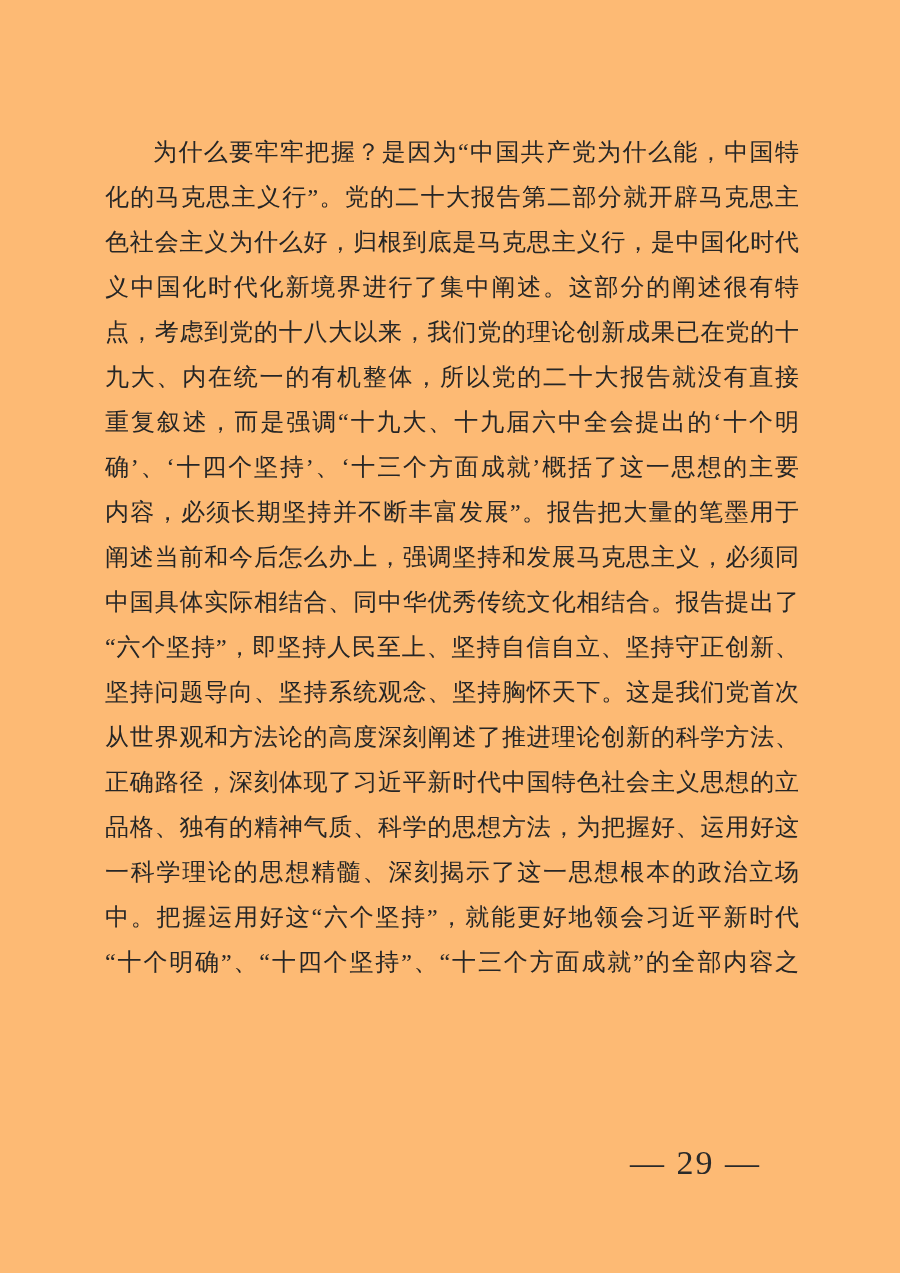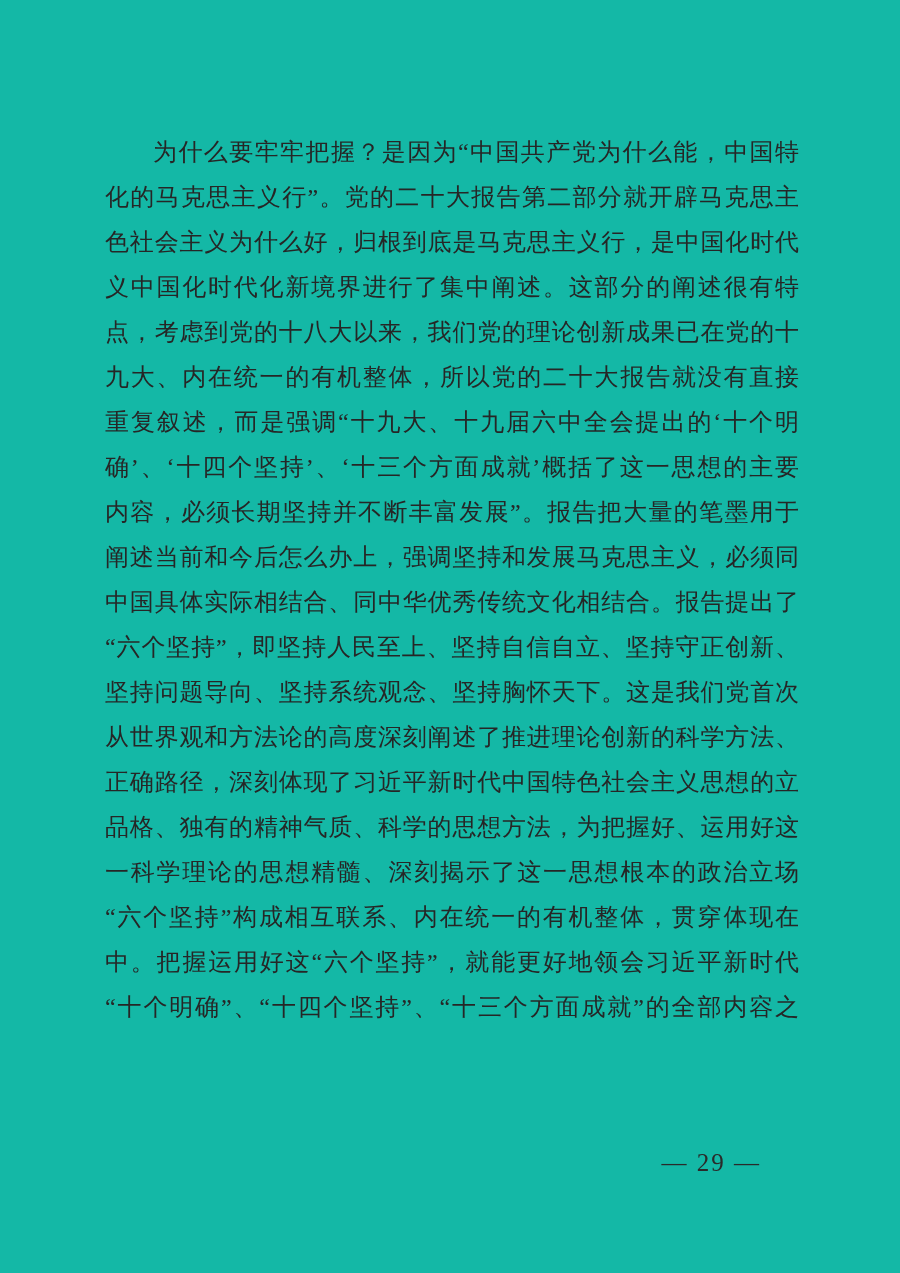--- a/index.html
+++ b/index.html
@@ -6,21 +6,21 @@
     margin: 0;
     padding: 0;
     background: #e9e9e9;
     font-family: "Liberation Serif", "DejaVu Serif", serif;
   }
   .page {
     position: relative;
     width: 900px;
     height: 1273px;
     margin: 0 auto;
-    background: #14b8a6;
+    background: #fdba74;
     color: #262626;
     overflow: hidden;
   }
   .text-block {
     position: absolute;
     left: 105px;
     top: 130px;
     width: 694px;
   }
   .line {
@@ -34,21 +34,21 @@
     white-space: normal;
     overflow: hidden;
   }
   .line:first-child {
     text-indent: 48px;
   }
   .footer {
     position: absolute;
     top: 1147px;
     right: 139px;
-    font-size: 25px;
+    font-size: 34px;
     line-height: 32px;
     color: #2a2a2a;
     letter-spacing: 2px;
   }
 </style>
 </head>
 <body>
 
 <div class="page">
   <div class="text-block" id="text-block">
@@ -62,18 +62,17 @@
       <div class="line">确’、‘十四个坚持’、‘十三个方面成就’概括了这一思想的主要</div>
       <div class="line">内容，必须长期坚持并不断丰富发展”。报告把大量的笔墨用于</div>
       <div class="line">阐述当前和今后怎么办上，强调坚持和发展马克思主义，必须同</div>
       <div class="line">中国具体实际相结合、同中华优秀传统文化相结合。报告提出了</div>
       <div class="line">“六个坚持”，即坚持人民至上、坚持自信自立、坚持守正创新、</div>
       <div class="line">坚持问题导向、坚持系统观念、坚持胸怀天下。这是我们党首次</div>
       <div class="line">从世界观和方法论的高度深刻阐述了推进理论创新的科学方法、</div>
       <div class="line">正确路径，深刻体现了习近平新时代中国特色社会主义思想的立</div>
       <div class="line">品格、独有的精神气质、科学的思想方法，为把握好、运用好这</div>
       <div class="line">一科学理论的思想精髓、深刻揭示了这一思想根本的政治立场</div>
-      <div class="line">“六个坚持”构成相互联系、内在统一的有机整体，贯穿体现在</div>
       <div class="line">中。把握运用好这“六个坚持”，就能更好地领会习近平新时代</div>
       <div class="line">“十个明确”、“十四个坚持”、“十三个方面成就”的全部内容之</div>
     </div>
   <div class="footer">— 29 —</div>
 </div>
 
 </body></html>

